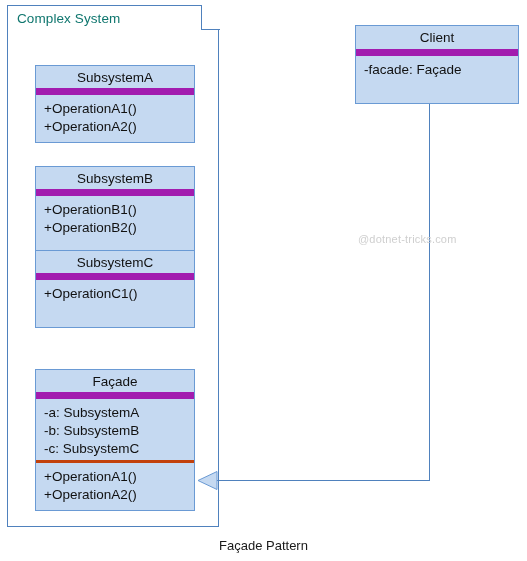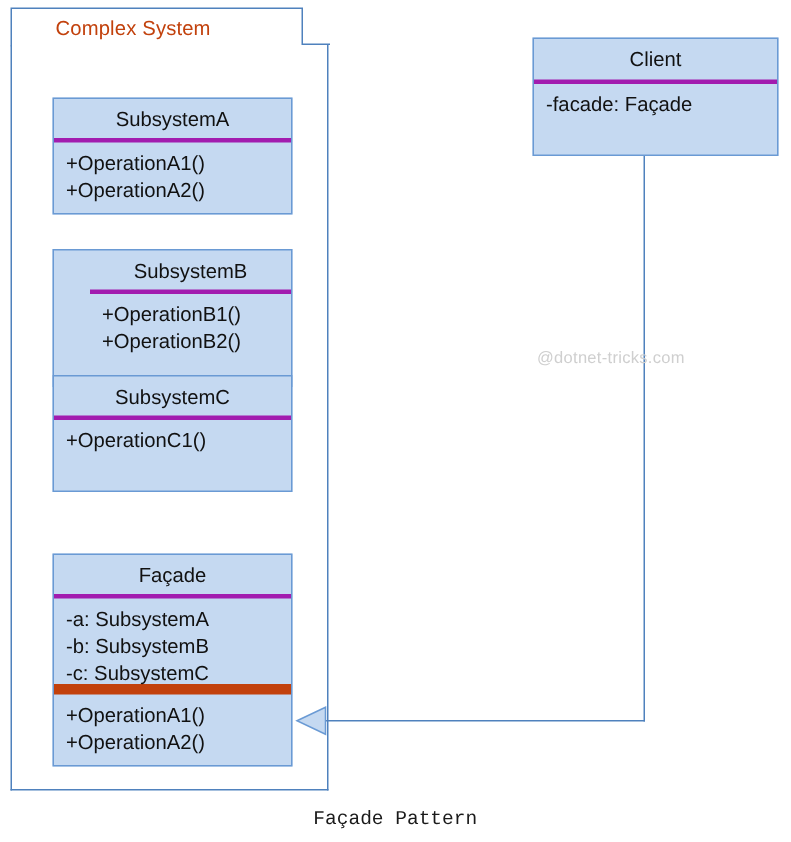--- a/index.html
+++ b/index.html
@@ -28,24 +28,23 @@
     height: 26px;
     border: 1px solid #4f81bd;
     background: #ffffff;
     box-sizing: border-box;
     display: flex;
     align-items: center;
     padding-left: 9px;
   }
   .package-tab-label {
     font-size: 13.5px;
-    color: #c2410c;
+    color: #0f766e;
     letter-spacing: .1px;
     white-space: nowrap;
-    margin-left: 20px;
   }
   .package-body {
     position: absolute;
     left: 7px;
     top: 30px;
     width: 212px;
     height: 497px;
     border: 1px solid #4f81bd;
     border-top: none;
     background: #ffffff;
@@ -67,44 +66,44 @@
     position: absolute;
     box-sizing: border-box;
     border: 1px solid #6a9ad4;
     background: #c5d9f1;
   }
   .uml-title {
     box-sizing: border-box;
     text-align: center;
     font-size: 13.5px;
     color: #111111;
-    border-bottom: 3px solid #a21caf;
+    border-bottom: 7px solid #a21caf;
     display: flex;
     align-items: center;
     justify-content: center;
     white-space: nowrap;
   }
   .uml-section {
     box-sizing: border-box;
     padding: 5px 8px 4px 8px;
     font-size: 13.5px;
     color: #111111;
     line-height: 18px;
   }
   .uml-section.divided {
-    border-bottom: 7px solid #c2410c;
+    border-bottom: 3px solid #c2410c;
   }
   .uml-section div {
     white-space: nowrap;
   }
 
   
   #box-subsystem-a { left: 35px; top: 65px;  width: 160px; height: 78px; }
   #box-subsystem-a .uml-title { height: 29px; }
-  #box-subsystem-b { left: 35px; top: 166px; width: 160px; height: 92px; padding-left: 24px; }
+  #box-subsystem-b { left: 35px; top: 166px; width: 160px; height: 92px; }
   #box-subsystem-b .uml-title { height: 29px; }
   #box-subsystem-c { left: 35px; top: 250px; width: 160px; height: 78px; }
   #box-subsystem-c .uml-title { height: 29px; }
   #box-facade     { left: 35px; top: 369px; width: 160px; height: 142px; }
   #box-facade .uml-title { height: 29px; }
   #box-facade .attrs { height: 64px; }
   #box-client     { left: 355px; top: 25px; width: 164px; height: 79px; }
   #box-client .uml-title { height: 30px; }
 
   
@@ -144,21 +143,20 @@
     letter-spacing: .2px;
   }
   #caption {
     position: absolute;
     left: 0;
     top: 538px;
     width: 527px;
     text-align: center;
     font-size: 13px;
     color: #1a1a1a;
-    font-family: Liberation Mono, monospace;
   }
 </style>
 </head>
 <body>
 
 <div id="canvas">
 
   <div class="package-tab">
     <span class="package-tab-label">Complex System</span>
   </div>

